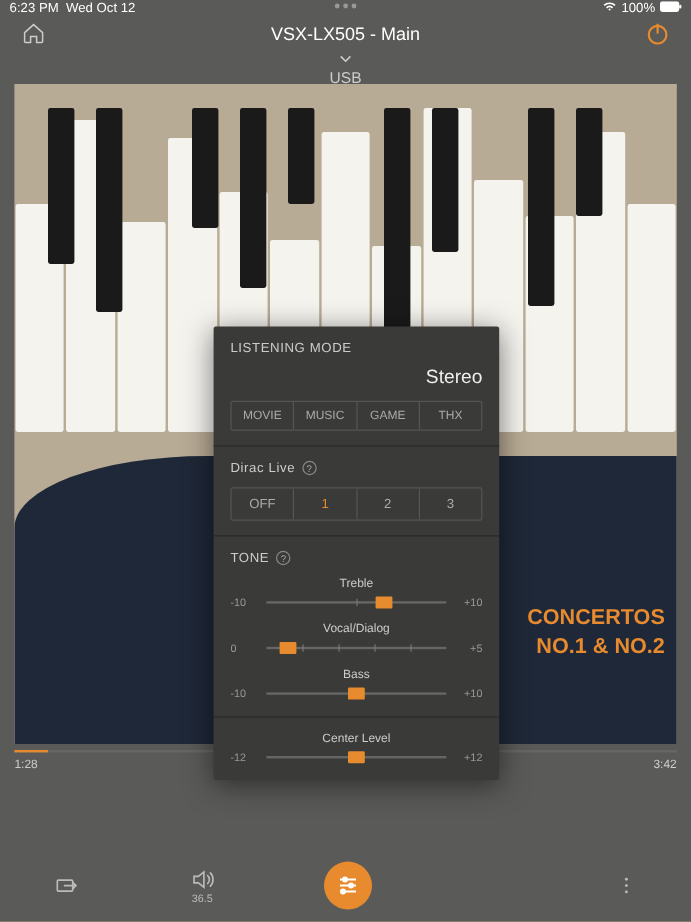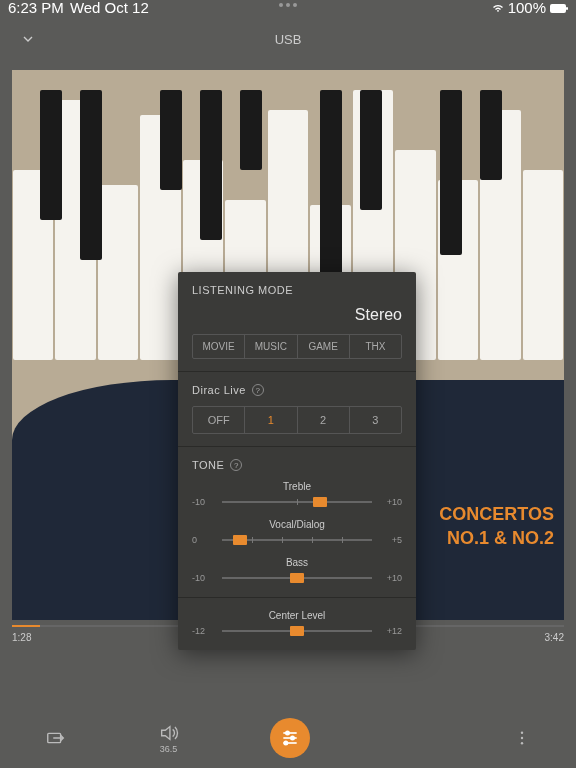--- a/index.html
+++ b/index.html
@@ -1,27 +1,27 @@
 <!DOCTYPE html>
 <html><head>
 <meta charset="utf-8">
 <style>
   * { box-sizing: border-box; margin: 0; padding: 0; }
   html, body { width: 576px; height: 768px; overflow: hidden; font-family: -apple-system, Helvetica, Arial, sans-serif; }
   body { background: #5a5a58; color: #e0e0e0; position: relative; }
 
-  .status-bar { position: absolute; top: 0; left: 0; right: 0; height: 14px; display: flex; justify-content: space-between; align-items: center; padding: 0 8px; font-size: 15px; color: #fff; z-index: 50; }
+  .status-bar { position: absolute; top: 0; left: 0; right: 0; height: 14px; display: flex; justify-content: space-between; align-items: center; padding: 0 8px; font-size: 11px; color: #fff; z-index: 50; }
   .status-left { display:flex; gap:6px; }
   .status-right { display:flex; gap:4px; align-items:center; }
   .dots { position:absolute; left:50%; transform:translateX(-50%); top:3px; display:flex; gap:3px; }
   .dots span { width:4px; height:4px; border-radius:50%; background:#999; }
 
   .header { position: absolute; top: 14px; left:0; right:0; height: 50px; display:flex; flex-direction:column; align-items:center; justify-content:center; z-index:40; }
   .header-row1 { display:flex; align-items:center; justify-content:space-between; width:100%; padding:0 16px; height:26px; }
-  .header-row2 { display:flex; align-items:center; justify-content:space-between; width:100%; padding:0 16px; height:22px; }
+  .header-row2 { display:flex; align-items:center; justify-content:space-between; width:100%; padding:0 16px; height:22px;flex-direction:column; }
   .title { color:#fff; font-size:15px; font-weight:400; }
   .subtitle { color:#ccc; font-size:13px; }
   .icon-btn { width:24px; height:24px; display:flex; align-items:center; justify-content:center; color:#ccc; cursor:pointer; }
   .power { color:#e88a2e; }
 
   .album-area { position:absolute; top:70px; left:12px; right:12px; height:550px; background:#b8ab95; overflow:hidden; }
   .album-overlay { position:absolute; right:10px; bottom:70px; color:#e88a2e; font-size:18px; font-weight:bold; text-align:right; line-height:1.3;margin-left:36px; }
   .piano { position:absolute; top:10px; left:0; right:0; height:280px; display:flex; align-items:flex-end; }
   .white-key { flex:1; background:#f5f3ee; margin:0 1px; border-radius:2px; }
   .black-key { position:absolute; width:22px; background:#1a1a1a; top:10px; border-radius:2px; }
@@ -82,20 +82,34 @@
     <span>
       <svg width="18" height="9" viewBox="0 0 18 9">
           <rect x="0" y="0" width="16" height="9" rx="2" fill="#fff"></rect>
           <rect x="16" y="3" width="2" height="3" rx="1" fill="#fff"></rect>
         </svg>
     </span>
   </div>
 </div>
 
 <div class="header">
+  <div class="header-row1">
+    <div class="icon-btn">
+      <svg width="20" height="20" viewBox="0 0 24 24" fill="none" stroke="currentColor" stroke-width="1.5">
+          <path d="M3 11L12 3l9 8v9a1 1 0 01-1 1h-5v-6h-6v6H4a1 1 0 01-1-1z"></path>
+        </svg>
+    </div>
+    <div class="title">VSX-LX505 - Main</div>
+    <div class="icon-btn power">
+      <svg width="22" height="22" viewBox="0 0 24 24" fill="none" stroke="currentColor" stroke-width="2">
+          <circle cx="12" cy="13" r="8"></circle>
+          <line x1="12" y1="3" x2="12" y2="12"></line>
+        </svg>
+    </div>
+  </div>
   <div class="header-row2">
     <div class="icon-btn">
       <svg width="16" height="16" viewBox="0 0 24 24" fill="none" stroke="currentColor" stroke-width="2">
           <polyline points="6 9 12 15 18 9"></polyline>
         </svg>
     </div>
     <div class="subtitle">USB</div>
     <div style="width:24px"></div>
   </div>
 </div>

